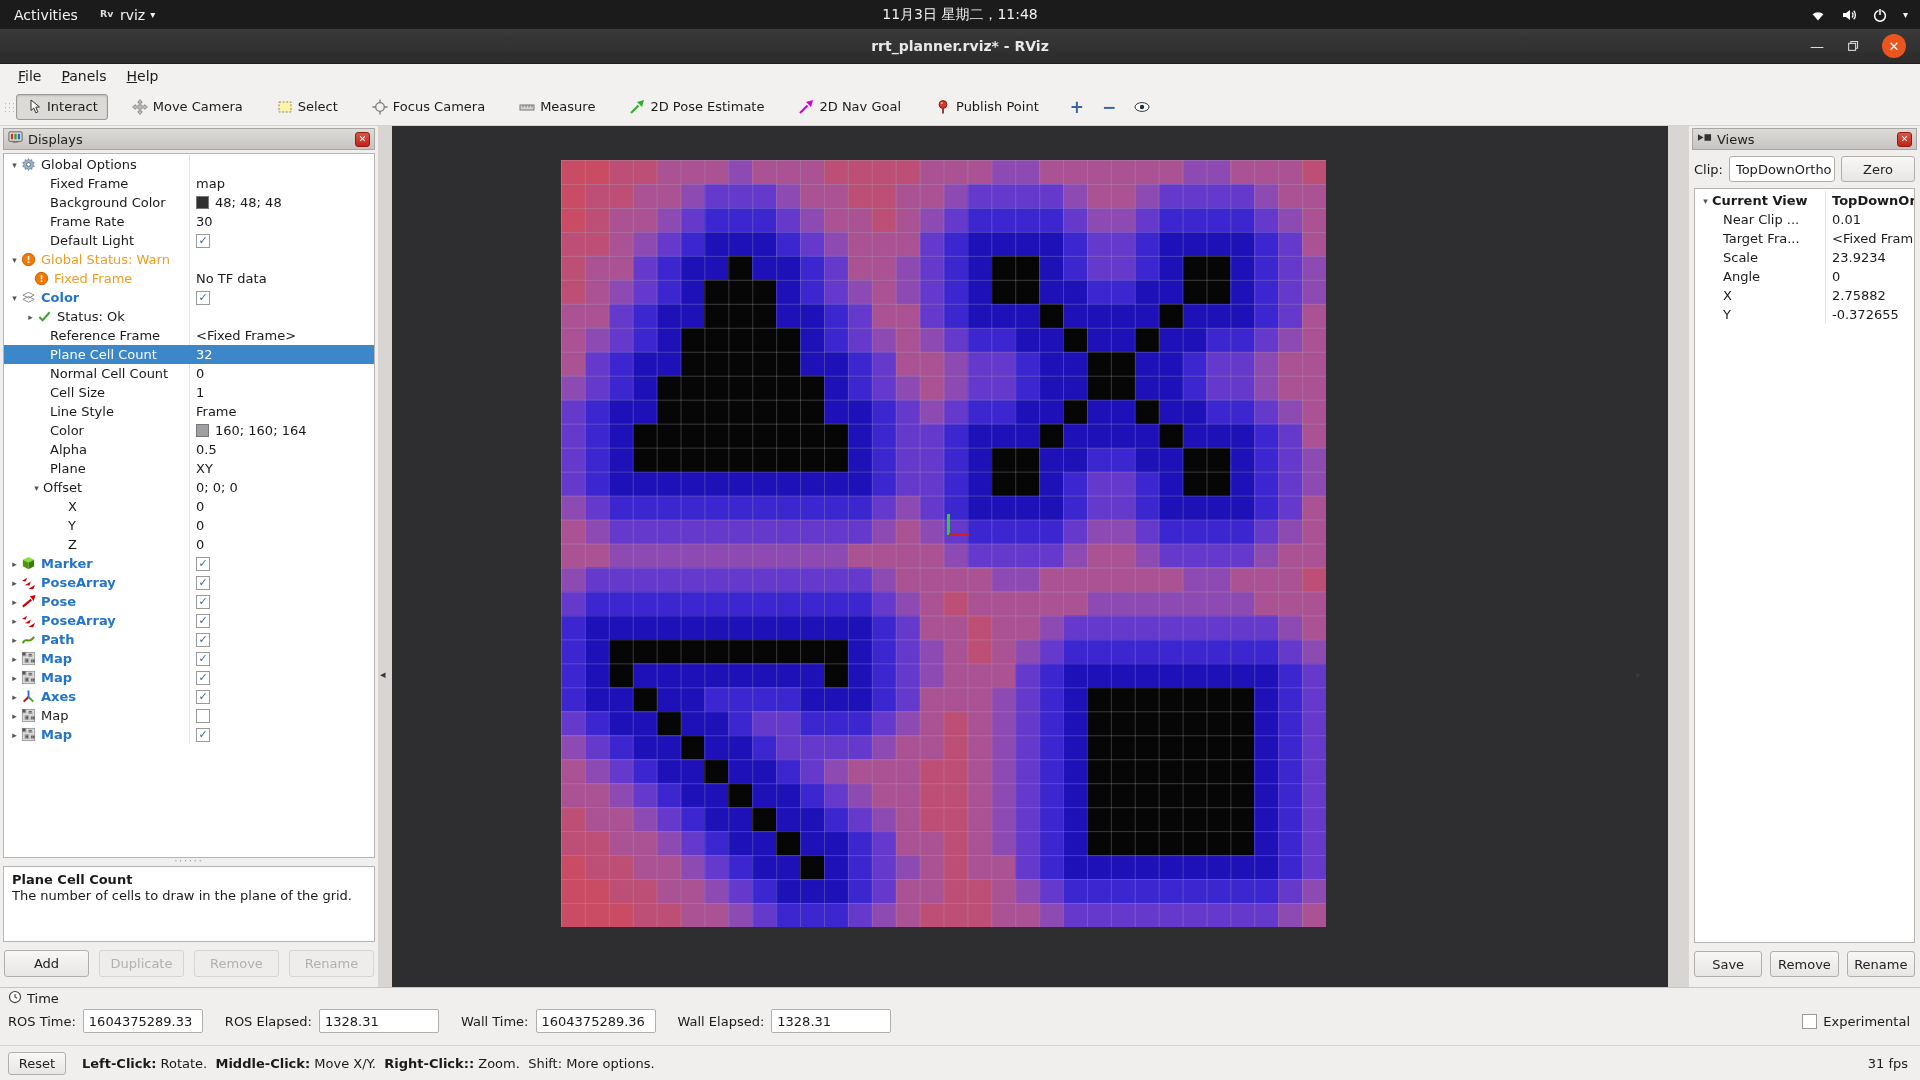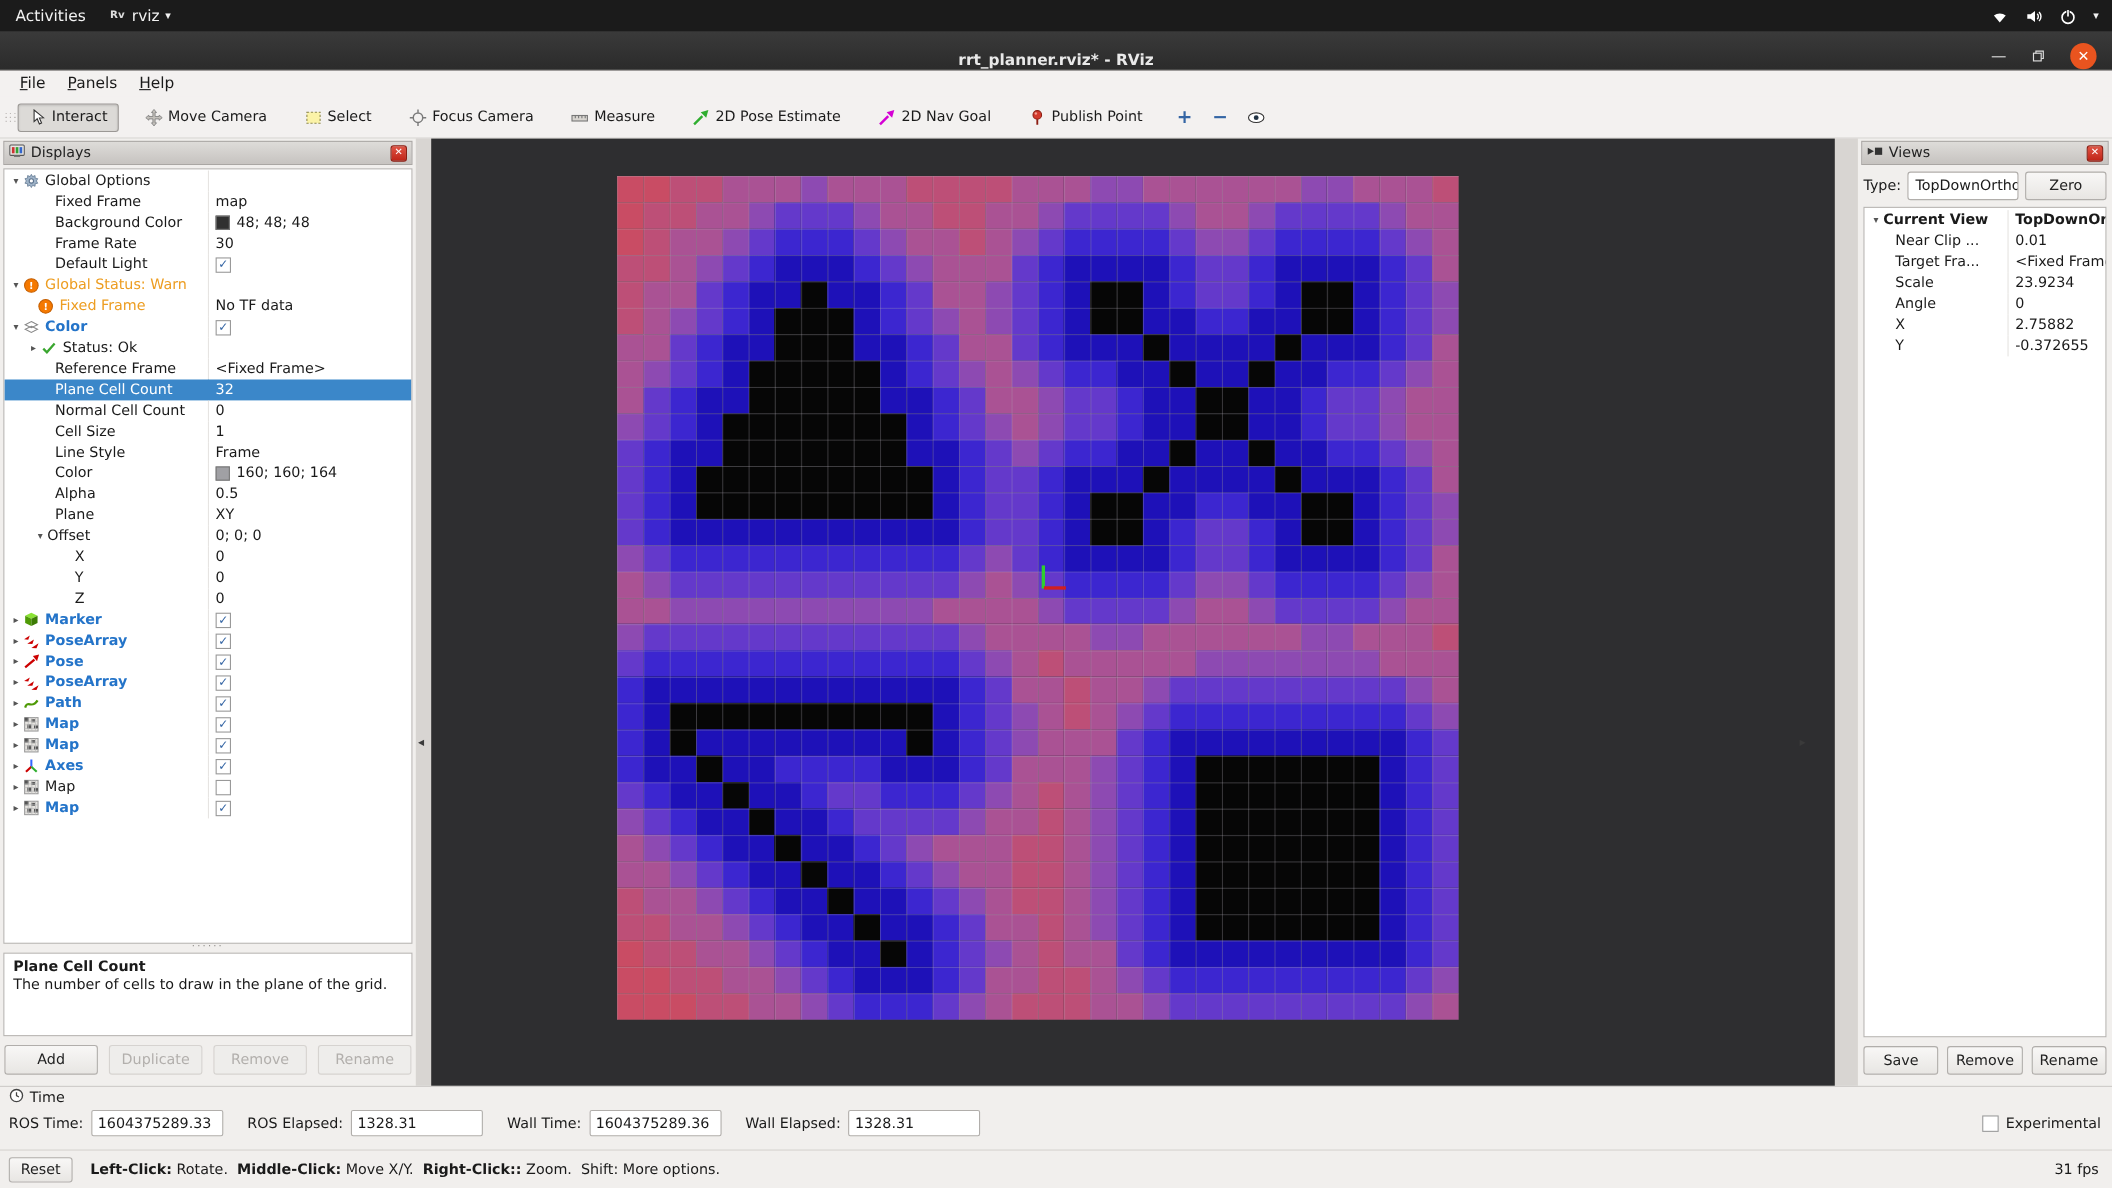--- a/index.html
+++ b/index.html
@@ -12,21 +12,21 @@
     font-size:14px; flex:none; position:relative; }
   .tb-left { display:flex; align-items:center; gap:22px; padding-left:14px; }
   .tb-item { display:flex; align-items:center; gap:5px; cursor:default; }
   .tb-clock { position:absolute; left:0; right:0; text-align:center; pointer-events:none; }
   .tb-right { margin-left:auto; display:flex; align-items:center; gap:15px; padding-right:12px; }
   .tb-right svg { width:16px; height:16px; display:block; }
   .caret { font-size:10px; }
 
   
   .titlebar { height:35px; background:linear-gradient(#3a3a3a,#2b2b2b); flex:none;
-    display:flex; align-items:flex-end; position:relative; border-bottom:1px solid #1f1f1f;padding-left:19px; }
+    display:flex; align-items:center; position:relative; border-bottom:1px solid #1f1f1f;padding-left:19px; }
   .win-title { position:absolute; left:0; right:0; text-align:center; color:#e9e9e9;
     font-weight:bold; font-size:14px; }
   .win-controls { margin-left:auto; display:flex; align-items:center; gap:22px; padding-right:14px; z-index:2; }
   .win-min { color:#ddd; font-size:14px; line-height:10px; }
   .win-restore svg { width:14px; height:14px; display:block; }
   .win-close { width:24px; height:24px; border-radius:50%; background:#e9541f; color:#fff;
     display:flex; align-items:center; justify-content:center; font-size:13px; }
 
   
   .menubar { height:24px; background:#f3f1f0; display:flex; align-items:center; padding-left:8px;
@@ -143,20 +143,21 @@
     <span class="tb-item">
       <span>
         <svg width="15" height="15" viewBox="0 0 16 16">
             <text x="0" y="12" font-size="10" fill="#ddd" font-weight="bold">Rv</text>
           </svg>
       </span>
       <span>rviz</span>
       <span class="caret">▾</span>
     </span>
   </div>
+  <div class="tb-clock">11月3日 星期二，11:48</div>
   <div class="tb-right">
     <span>
       <svg viewBox="0 0 16 16">
           <path d="M8 13.5 L2.6 7.2 A8.3 8.3 0 0 1 13.4 7.2 Z" fill="#fff"></path>
         </svg>
     </span>
     <span>
       <svg viewBox="0 0 16 16">
           <path d="M2 6 H5 L9 3 V13 L5 10 H2 Z" fill="#fff"></path>
           <path d="M11 5.5 A3.5 3.5 0 0 1 11 10.5 M12.7 3.8 A6 6 0 0 1 12.7 12.2" stroke="#fff" stroke-width="1.3" fill="none"></path>
@@ -1747,21 +1748,21 @@
       <span>
         <svg viewBox="0 0 16 16">
             <path d="M1 4.5 L7 8 L1 11.5 Z" fill="#333"></path>
             <rect x="8" y="4.5" width="7" height="7" fill="#333"></rect>
           </svg>
       </span>
       <span class="panel-title">Views</span>
       <span class="panel-close">✕</span>
     </div>
     <div class="type-row">
-      <span>Type:</span>
+      <span>Clip:</span>
       <div class="combo">
         <span>TopDownOrtho (</span>
         <span class="combo-arrow">▼</span>
       </div>
       <div class="btn zero-btn">Zero</div>
     </div>
     <div class="views-tree" id="views-tree">
         <div class="trow">
           <div class="ncell" style="padding-left: 4px;">
             <span class="expander">▾</span>

